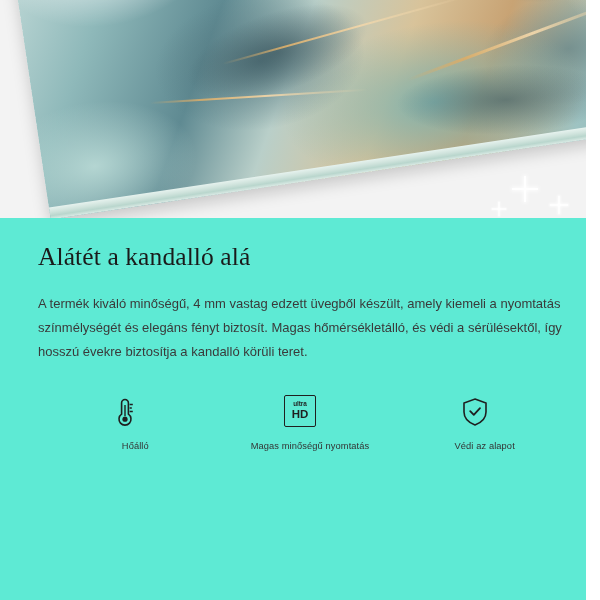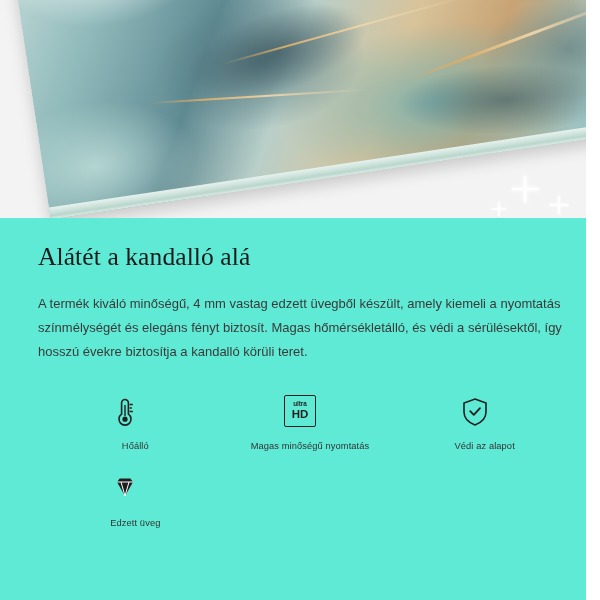--- a/index.html
+++ b/index.html
@@ -263,29 +263,18 @@
       <div class="feature">
         <div class="feature-icon">
           <svg width="40" height="40" viewBox="0 0 40 40" fill="none" stroke="#1f1f1f" stroke-width="1.6">
             <path d="M20 8 L31 12 v9 c0 6.6 -4.7 10.6 -11 13 -6.3 -2.4 -11 -6.4 -11 -13 v-9 z"></path>
             <path d="M15.2 20.2 l3.6 3.6 6.2 -6.6" stroke-width="1.8" stroke-linecap="round" stroke-linejoin="round"></path>
           </svg>
         </div>
         <div class="feature-label">Védi az alapot</div>
       </div>
 
-      <div class="feature">
-        <div class="feature-icon">
-          <svg width="40" height="40" viewBox="0 0 40 40" fill="none" stroke="#1f1f1f" stroke-width="1.5">
-            <path d="M12 14 h16 l-8 14 z" fill="#1f1f1f" stroke="none"></path>
-            <path d="M12 14 l2.6 -3.4 h10.8 L28 14" fill="#1f1f1f" stroke="none"></path>
-            <path d="M12 14 h16" stroke="#ffffff" stroke-width="1"></path>
-            <path d="M16 14 l4 14 4 -14" stroke="#ffffff" stroke-width="1"></path>
-          </svg>
-        </div>
-        <div class="feature-label">Edzett üveg</div>
-      </div>
 
 
 
     </div>
   </div>
 </div>
 
 </body></html>

